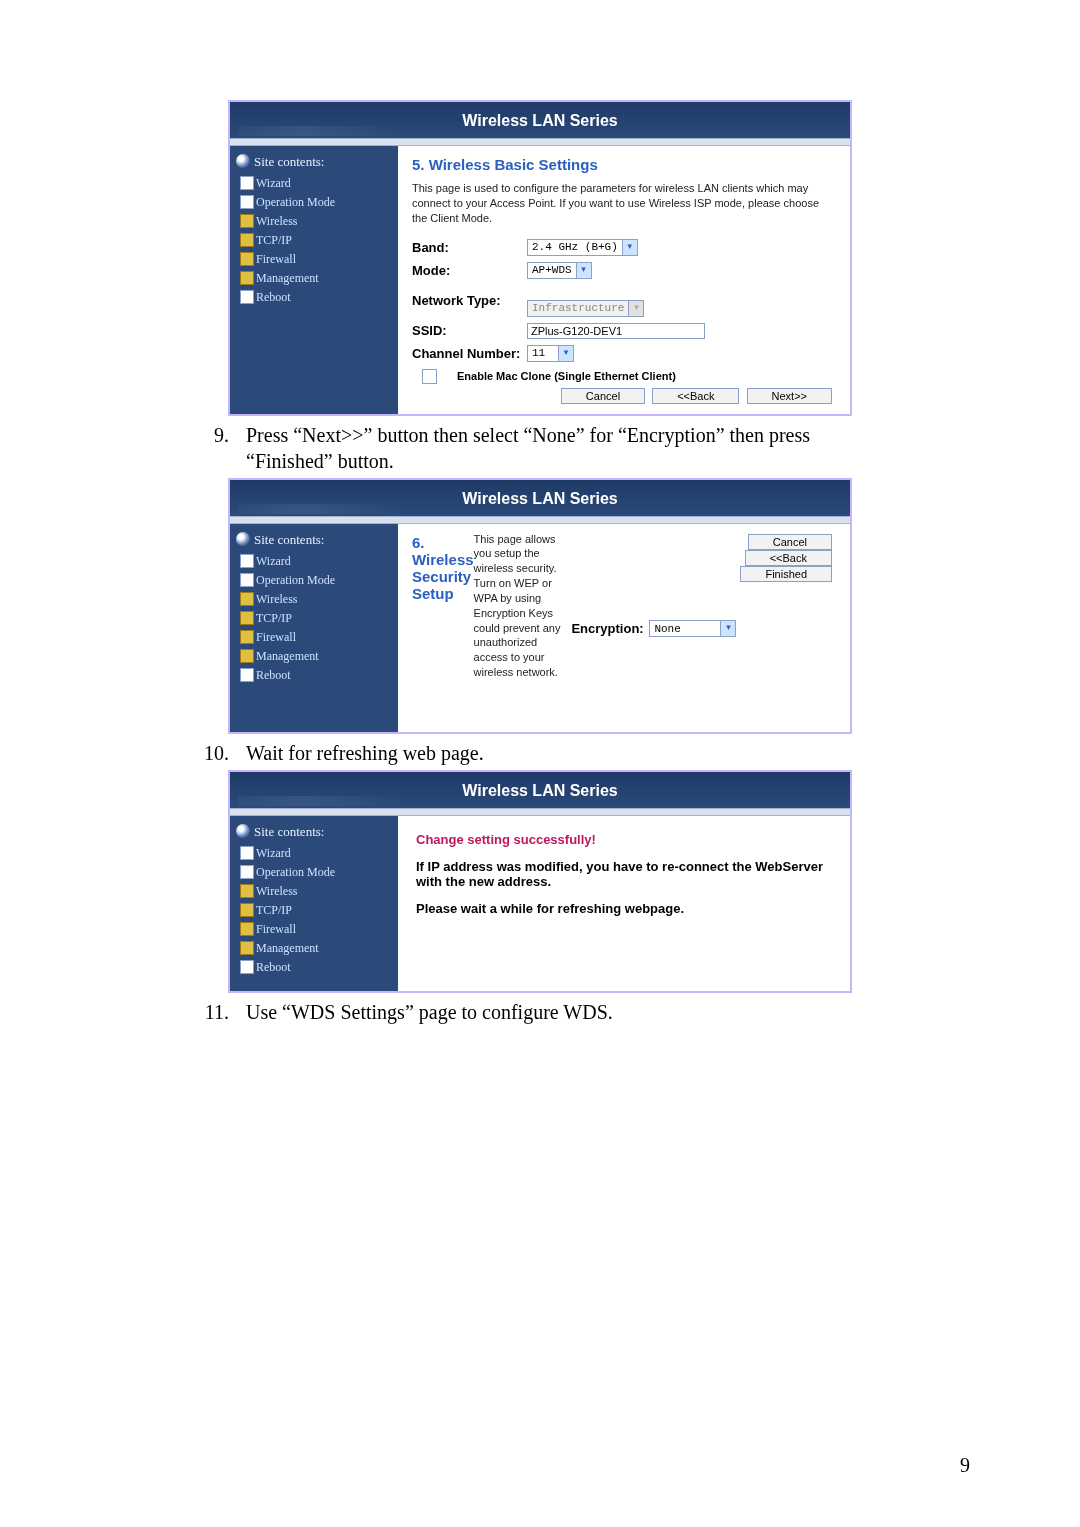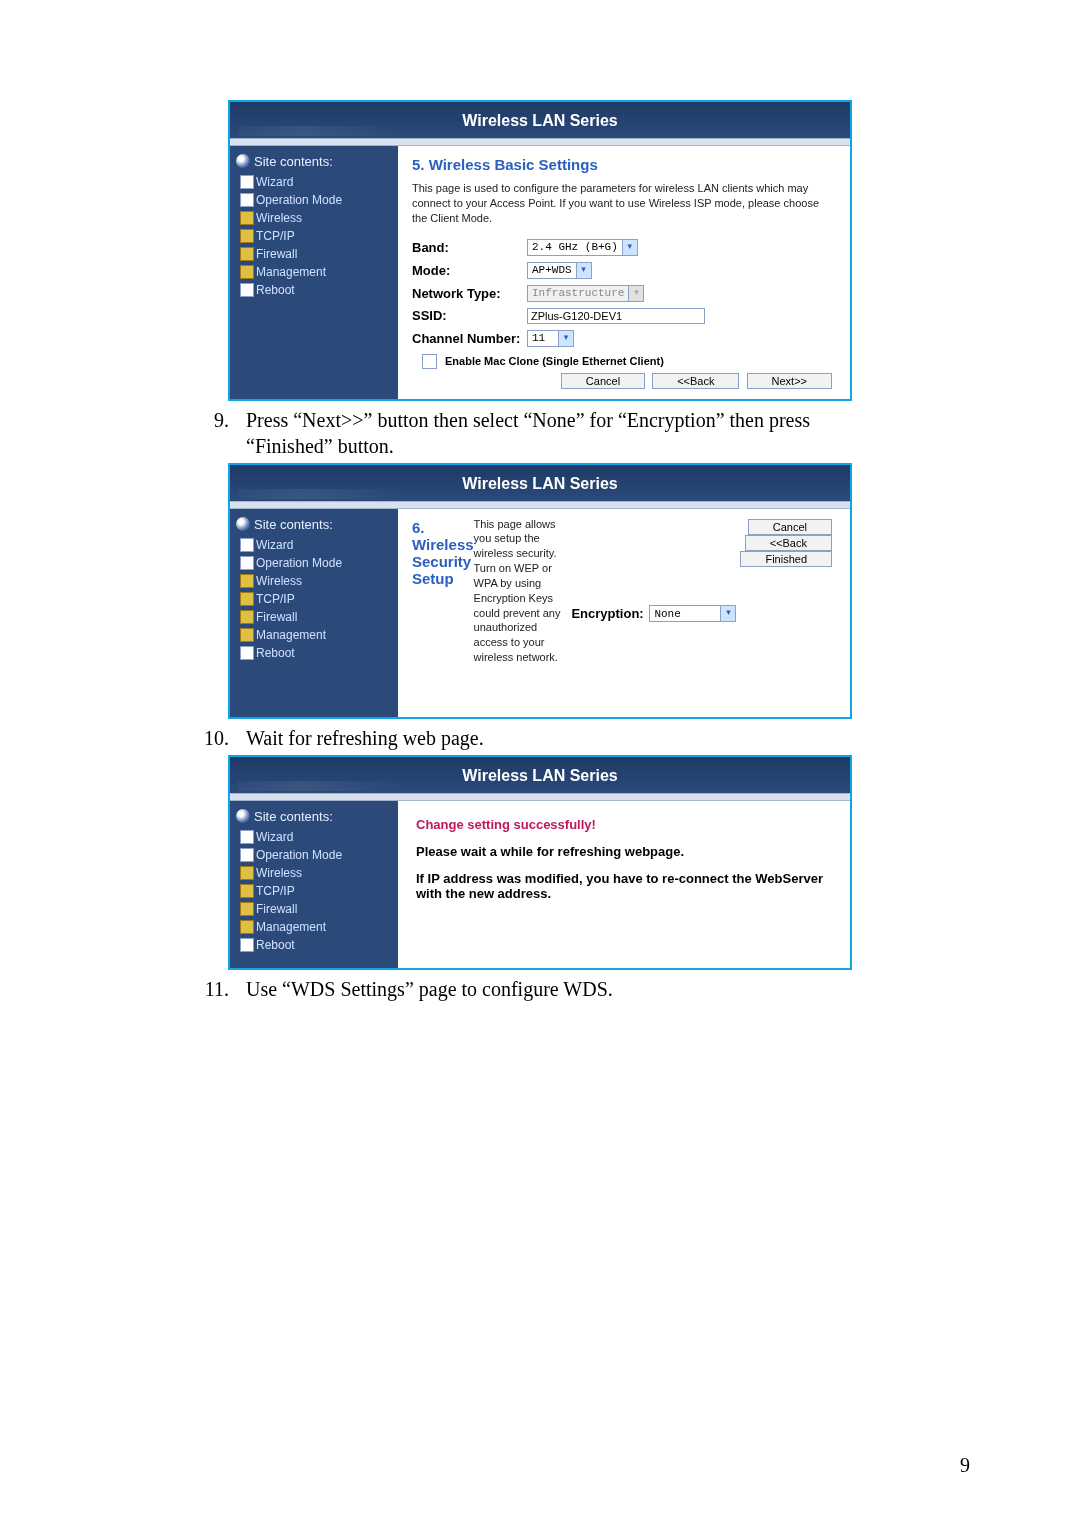--- a/index.html
+++ b/index.html
@@ -7,21 +7,21 @@
     background: #fff;
     font-family: "Times New Roman", serif;
     width: 1080px;
     min-height: 1527px;
     position: relative;
   }
   .page {
     padding: 100px 180px 40px 180px;
   }
   .router-window {
-    border: 2px solid #0ea5e9;
+    border: 2px solid #c4b5fd;
     width: 620px;
     margin: 0 auto 6px auto;
     background: #fff;
     font-family: Arial, sans-serif;
     font-size: 11px;
   }
   .rtop {
     background: linear-gradient(#1e3a66, #2b4a7a);
     color: #fff;
     font-weight: bold;
@@ -45,20 +45,21 @@
   }
   .rbody {
     display: flex;
     align-items: stretch;
   }
   .sidebar {
     width: 160px;
     background: #2b4a7a;
     color: #cfe0ff;
     padding: 6px 4px 14px 4px;
+    font-family: Liberation Serif, serif;
   }
   .site-title {
     color: #e6f0ff;
     font-size: 13px;
     padding: 2px 2px 4px 20px;
     position: relative;
   }
   .site-title::before {
     content: "";
     position: absolute;
@@ -110,34 +111,35 @@
     padding: 3px 0;
   }
   .formrow .lbl {
     width: 115px;
     font-weight: bold;
     font-size: 13px;
   }
   .sel-dis {
     color: #888;
     background: #f0f0f0;
+    margin-top: 15px;
   }
   .txt {
     font-size: 11px;
     border: 1px solid #8aa0c8;
     padding: 1px 3px;
     width: 170px;
   }
   .chkrow {
     padding: 4px 0 2px 10px;
     font-weight: bold;
     font-size: 11px;
     display: flex;
     align-items: center;
-    gap: 8px;
+    gap: 20px;
   }
   .chkbox {
     width: 13px; height: 13px;
     border: 1px solid #8aa0c8;
     background: #fff;
     display: inline-block;
   }
   .btnrow {
     text-align: right;
     padding: 2px 4px 0 0;
@@ -330,22 +332,22 @@
         <div class="tree-item ico-page"><span>Wizard</span></div>
         <div class="tree-item ico-page"><span>Operation Mode</span></div>
         <div class="tree-item ico-folder"><span>Wireless</span></div>
         <div class="tree-item ico-folder"><span>TCP/IP</span></div>
         <div class="tree-item ico-folder"><span>Firewall</span></div>
         <div class="tree-item ico-folder"><span>Management</span></div>
         <div class="tree-item ico-page"><span>Reboot</span></div>
       </div>
       <div class="mainpane">
         <div class="main-success">Change setting successfully!</div>
+        <div class="main-sub">If IP address was modified, you have to re-connect the WebServer with the new address.</div>
         <div class="main-sub">Please wait a while for refreshing webpage.</div>
-        <div class="main-sub">If IP address was modified, you have to re-connect the WebServer with the new address.</div>
       </div>
     </div>
   </div>
 
   <div class="step-row">
     <div class="step-num">11.</div>
     <div class="step-text">Use “WDS Settings” page to configure WDS.</div>
   </div>
 
 </div>

